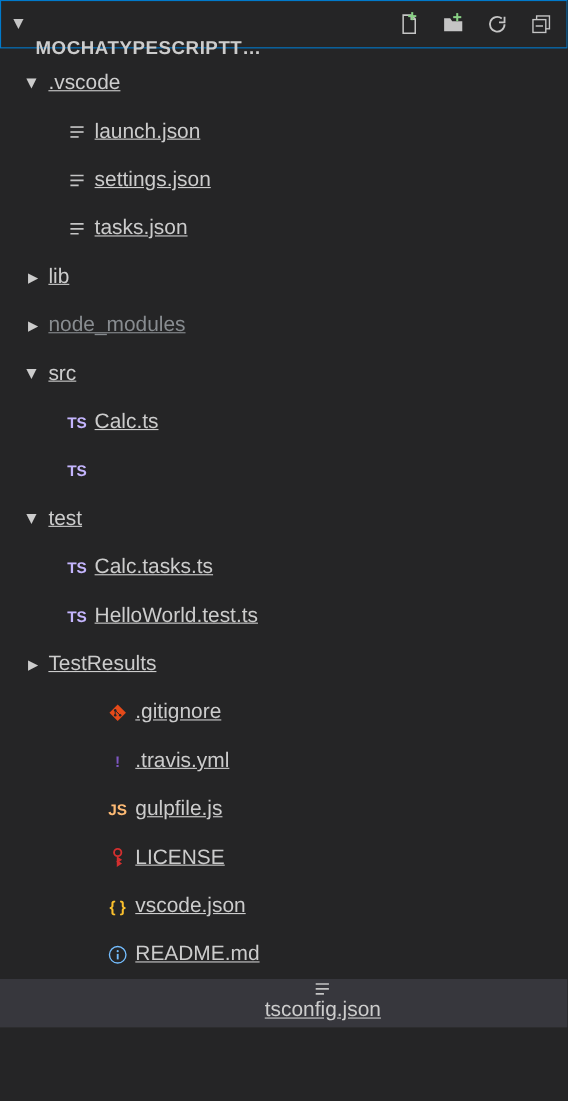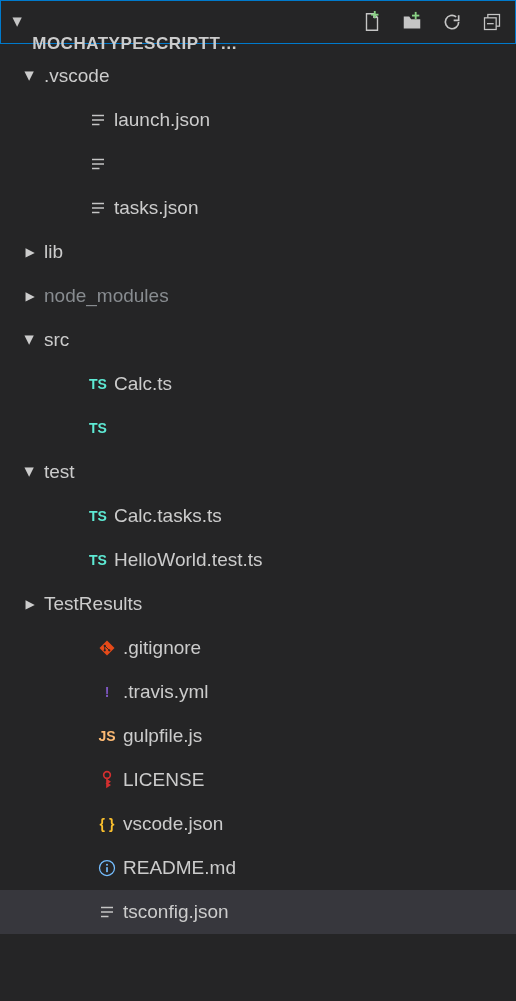--- a/index.html
+++ b/index.html
@@ -54,42 +54,42 @@
     .row {
       display: flex;
       align-items: center;
       height: 44px;
       font-size: 19px;
       color: #cccccc;
       cursor: pointer;
       white-space: nowrap;
     }
     .row.dim { color: #888c90; }
-    .row.selected { background: #37373d; }
+    .row.selected { background: #37373d; flex-direction: column; }
     .row .arrow {
       width: 24px;
       display: inline-flex;
       justify-content: center;
       align-items: center;
     }
     .row .icon {
       width: 28px;
       display: inline-flex;
       justify-content: center;
       align-items: center;
       font-size: 14px;
       font-weight: 700;
     }
-    .row .label { padding-left: 2px; }
+    .row .label { padding-left: 2px; text-decoration: underline; }
     .indent-0 { padding-left: 18px; }
     .indent-1 { padding-left: 69px; }
-    .indent-2 { padding-left: 60px; }
+    .indent-2 { padding-left: 32px; }
     .chev-down-small { transform: rotate(90deg); display:inline-block; font-size:12px; color:#cccccc; }
     .chev-right-small { font-size:12px; color:#cccccc; }
-    .ts-icon { color:#5eead4; font-size:15px; }
+    .ts-icon { color:#c4b5fd; font-size:15px; }
     .js-icon { color:#fdba74; font-size:15px; }
     .json-braces { color:#fbc02d; font-size:16px; font-weight:700; }
     .yml-icon { color:#7e57c2; font-size:20px; font-weight:700; }
     .info-icon { color:#75beff; }
     .gen-icon { color:#c5c5c5; }
     .header-chev { margin-right:10px; font-size:12px; color:#c5c5c5; transform: rotate(90deg); display:inline-block;}
     .newfile-plus, .newfolder-plus { fill:#89d185; }
   </style>
 </head>
 <body>
@@ -149,20 +149,21 @@
     </div>
     <div class="row indent-2">
       <span class="arrow"></span>
       <span class="icon gen-icon">
         <svg width="18" height="18" viewBox="0 0 24 24">
           <line x1="4" y1="6" x2="20" y2="6" stroke="#c5c5c5" stroke-width="2"></line>
           <line x1="4" y1="12" x2="20" y2="12" stroke="#c5c5c5" stroke-width="2"></line>
           <line x1="4" y1="18" x2="14" y2="18" stroke="#c5c5c5" stroke-width="2"></line>
         </svg>
       </span>
+      <span class="label">settings.json</span>
     </div>
     <div class="row indent-2">
       <span class="arrow"></span>
       <span class="icon gen-icon">
         <svg width="18" height="18" viewBox="0 0 24 24">
           <line x1="4" y1="6" x2="20" y2="6" stroke="#c5c5c5" stroke-width="2"></line>
           <line x1="4" y1="12" x2="20" y2="12" stroke="#c5c5c5" stroke-width="2"></line>
           <line x1="4" y1="18" x2="14" y2="18" stroke="#c5c5c5" stroke-width="2"></line>
         </svg>
       </span>

